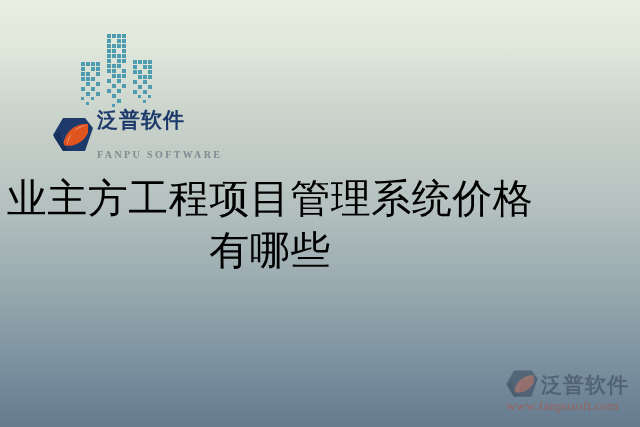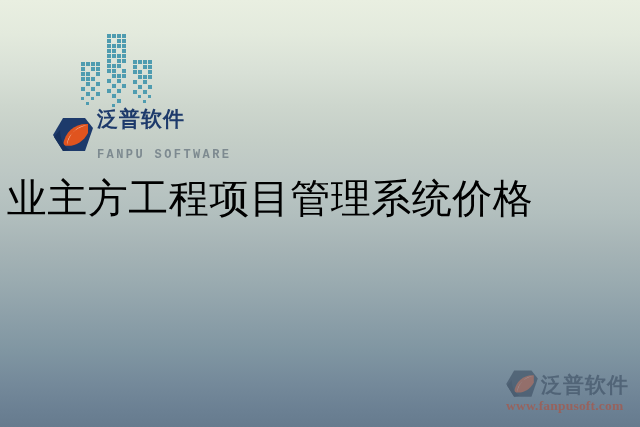--- a/index.html
+++ b/index.html
@@ -60,22 +60,22 @@
   #brand .cn {
     font-family: "Liberation Sans", "DejaVu Sans", sans-serif;
     font-size: 21px;
     font-weight: 700;
     letter-spacing: 1px;
     color: #1d3a6b;
     line-height: 1.05;
     white-space: nowrap;
   }
   #brand .en {
-    font-family: Liberation Mono, monospace;
-    font-size: 12px;
+    font-family: Liberation Serif, serif;
+    font-size: 10px;
     font-weight: 700;
     letter-spacing: 2.4px;
     color: #7d8a90;
     line-height: 1.2;
     margin-top: 18px;
     white-space: nowrap;
   }
 
   
   #headline {
@@ -117,21 +117,21 @@
     font-size: 21px;
     font-weight: 700;
     letter-spacing: 1px;
     color: #3d4f63;
     line-height: 1;
     white-space: nowrap;
   }
   #watermark .wm-url {
     font-family: "Liberation Serif", serif;
     font-size: 13.5px;
-    font-weight: 700;
+    font-weight: 400;
     letter-spacing: 0.2px;
     color: #b2503c;
     line-height: 1.1;
     margin-top: -1px;
     margin-left: 1px;
     white-space: nowrap;
   }
 </style>
 </head>
 <body>
@@ -241,20 +241,21 @@
       </svg>
     </span>
     <span class="wordmark">
       <span class="cn">泛普软件</span>
       <span class="en">FANPU SOFTWARE</span>
     </span>
   </div>
 
   <div id="headline">
     <span class="ln">业主方工程项目管理系统价格</span>
+    <span class="ln">有哪些</span>
   </div>
 
   <div id="watermark">
     <div class="wm-row">
       <span class="wm-mark">
         <svg width="34" height="30" viewBox="0 0 42 38" xmlns="http://www.w3.org/2000/svg">
           <path d="M11 2 L33 2 L41 12 L33 35 L11 35 L1 19 Z" fill="#3d4f63"></path>
           <path d="M36 8 C24 7 13 15 11 29 C20 32 31 27 36 17 Z" fill="#a8604f"></path>
           <path d="M35 9 C25 10 17 18 15 29 C15 21 22 12 35 9 Z" fill="#c7cfd6" opacity="0.7"></path>
           <path d="M8 14 C8 23 12 31 18 34 L11 35 L2 21 Z" fill="#35465a"></path>

